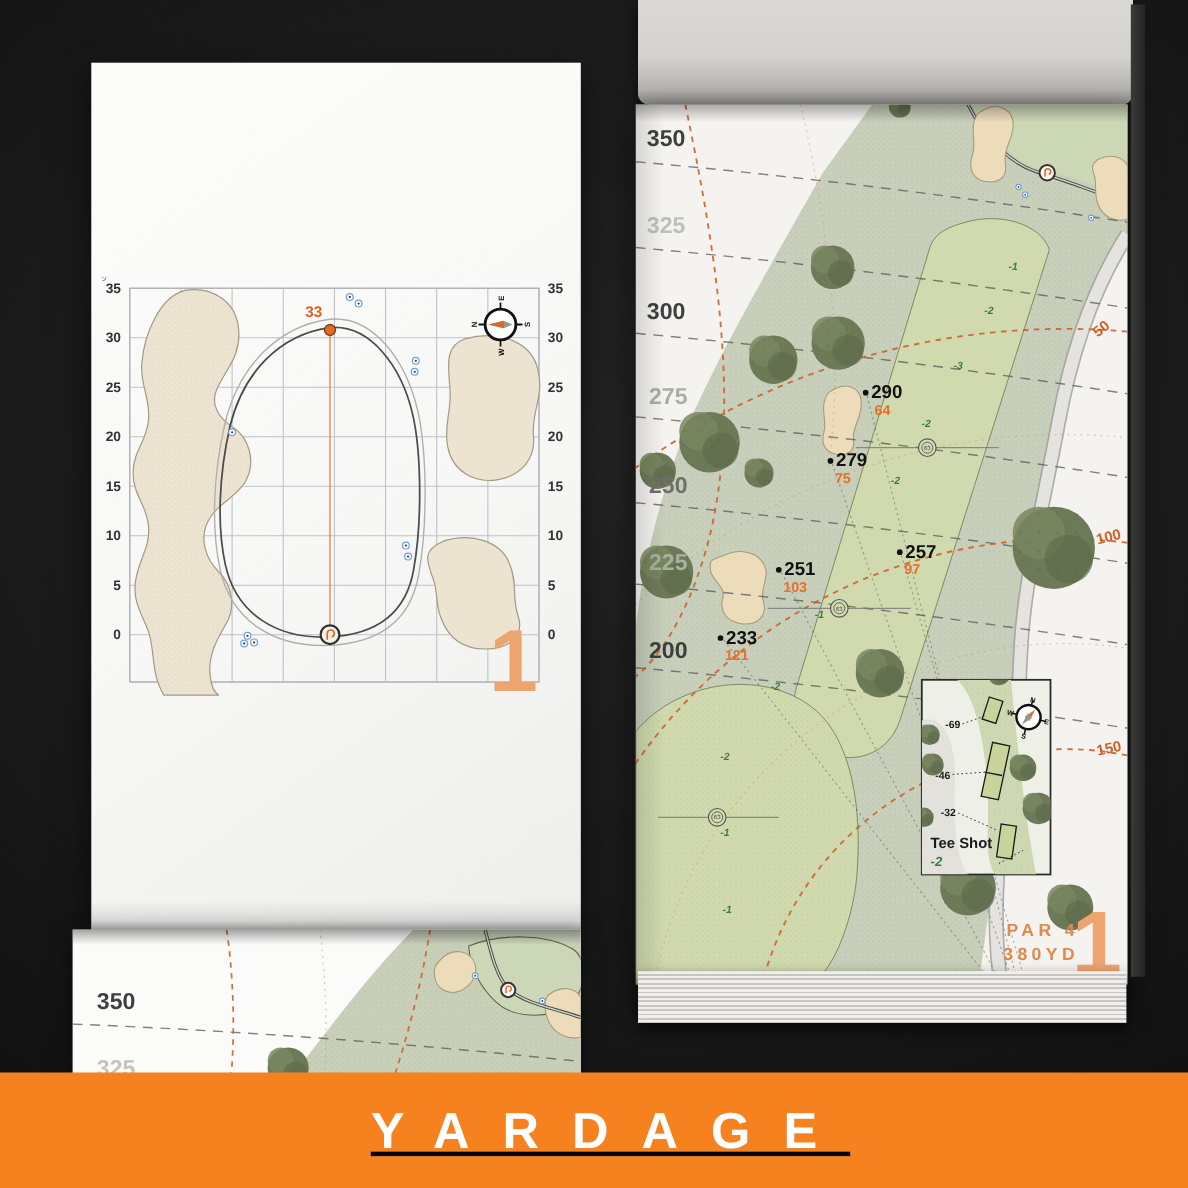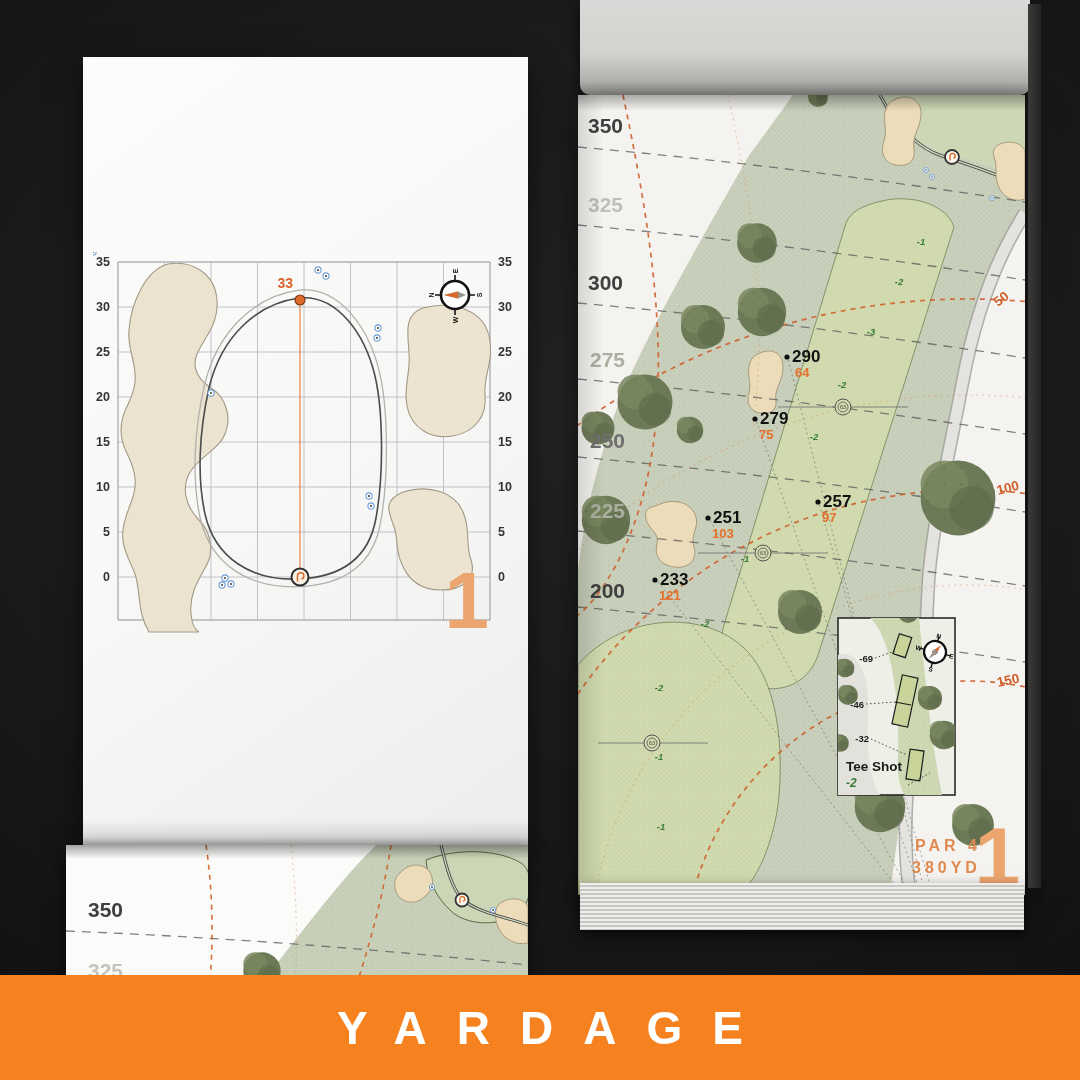--- a/index.html
+++ b/index.html
@@ -24,21 +24,21 @@
   #right-page .topshade{position:absolute;left:0;top:0;width:100%;height:16px;
     background:linear-gradient(180deg,rgba(0,0,0,.30),rgba(0,0,0,0));}
   #right-page .leftshade{position:absolute;left:0;top:0;width:26px;height:100%;
     background:linear-gradient(90deg,rgba(0,0,0,.12),rgba(0,0,0,0));}
   #right-stack{position:absolute;left:580px;top:883px;width:444px;height:47px;
     background:repeating-linear-gradient(180deg,#f0efed 0px,#f0efed 2.4px,#c7c6c3 2.4px,#c7c6c3 4px);
     box-shadow:0 5px 12px rgba(0,0,0,.6);}
   #right-edge{position:absolute;left:1028px;top:4px;width:13px;height:884px;
     background:linear-gradient(90deg,#3a3a38,#242422);}
   #banner{position:absolute;left:0;top:975px;width:1080px;height:105px;background:#F5821F;
-    display:flex;align-items:center;justify-content:center;z-index:50;}
+    display:flex;align-items:center;justify-content:center;z-index:50;text-decoration:underline;}
   #banner .label{color:#fff;font-weight:bold;font-size:46px;letter-spacing:30px;
     padding-left:30px;}
   svg{display:block;}
   svg text{font-family:"Liberation Sans", sans-serif;}
 </style>
 </head>
 <body>
 
 <div id="scene">
 

